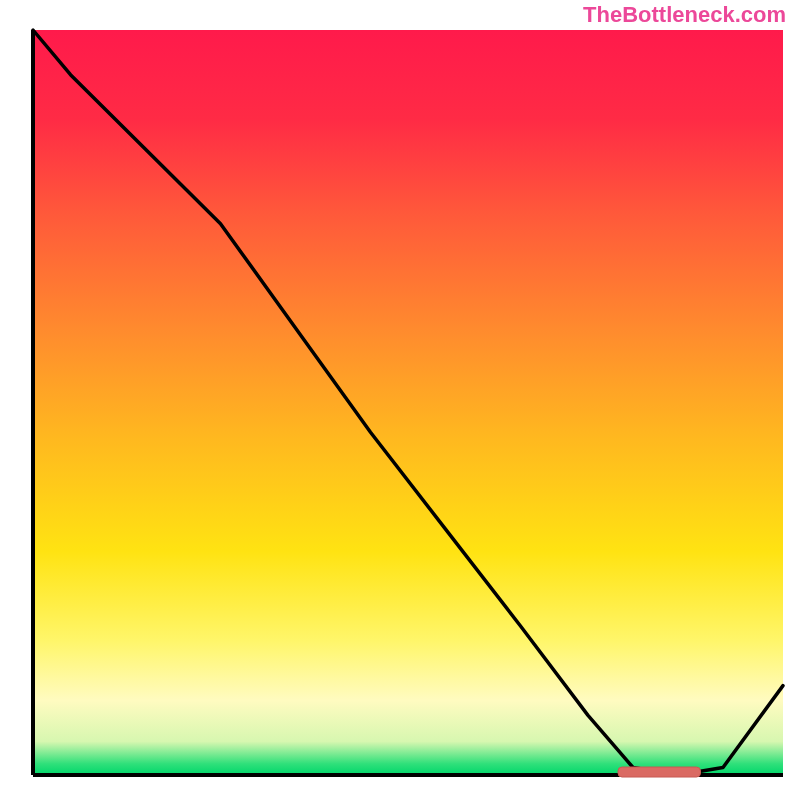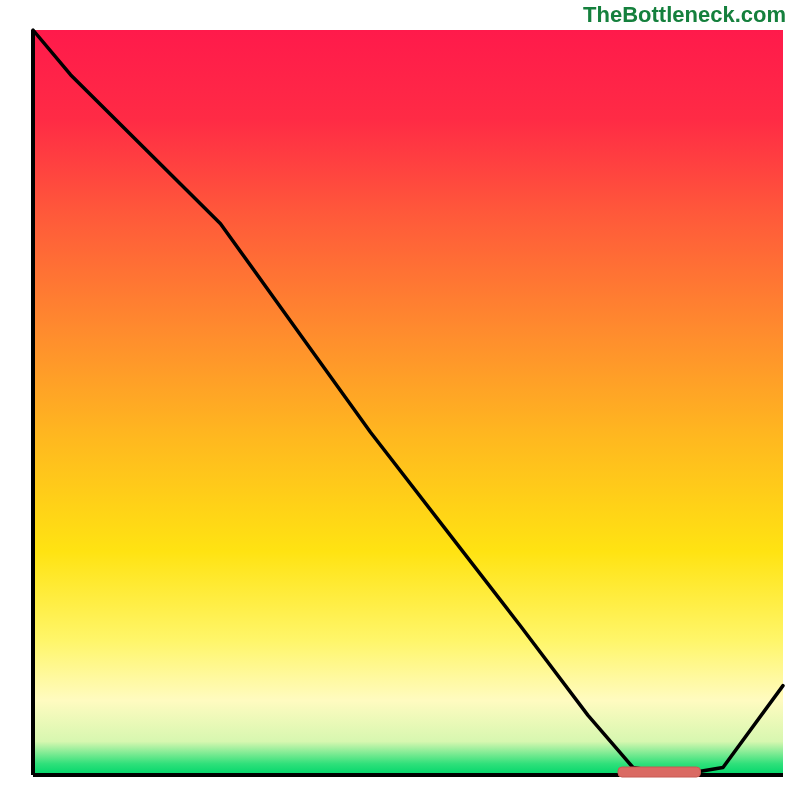--- a/index.html
+++ b/index.html
@@ -15,21 +15,21 @@
     position: relative;
     width: 800px;
     height: 800px;
   }
   .watermark {
     position: absolute;
     top: 2px;
     right: 14px;
     font-size: 22px;
     font-weight: 600;
-    color: #15803d;
+    color: #ec4899;
     letter-spacing: 0px;
   }
   svg {
     position: absolute;
     left: 0;
     top: 0;
   }
 </style>
 </head>
 <body>

